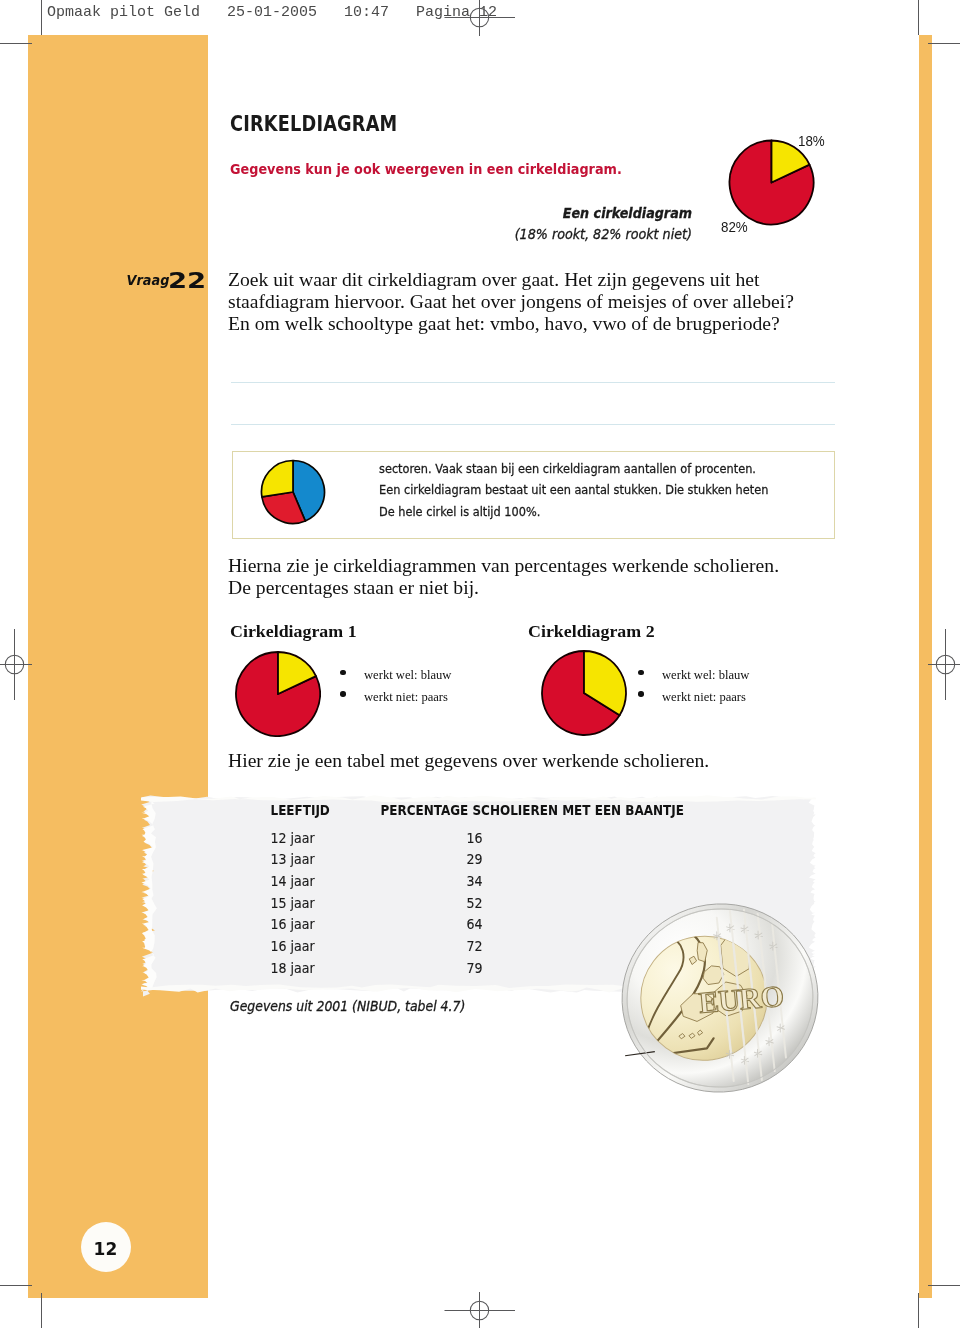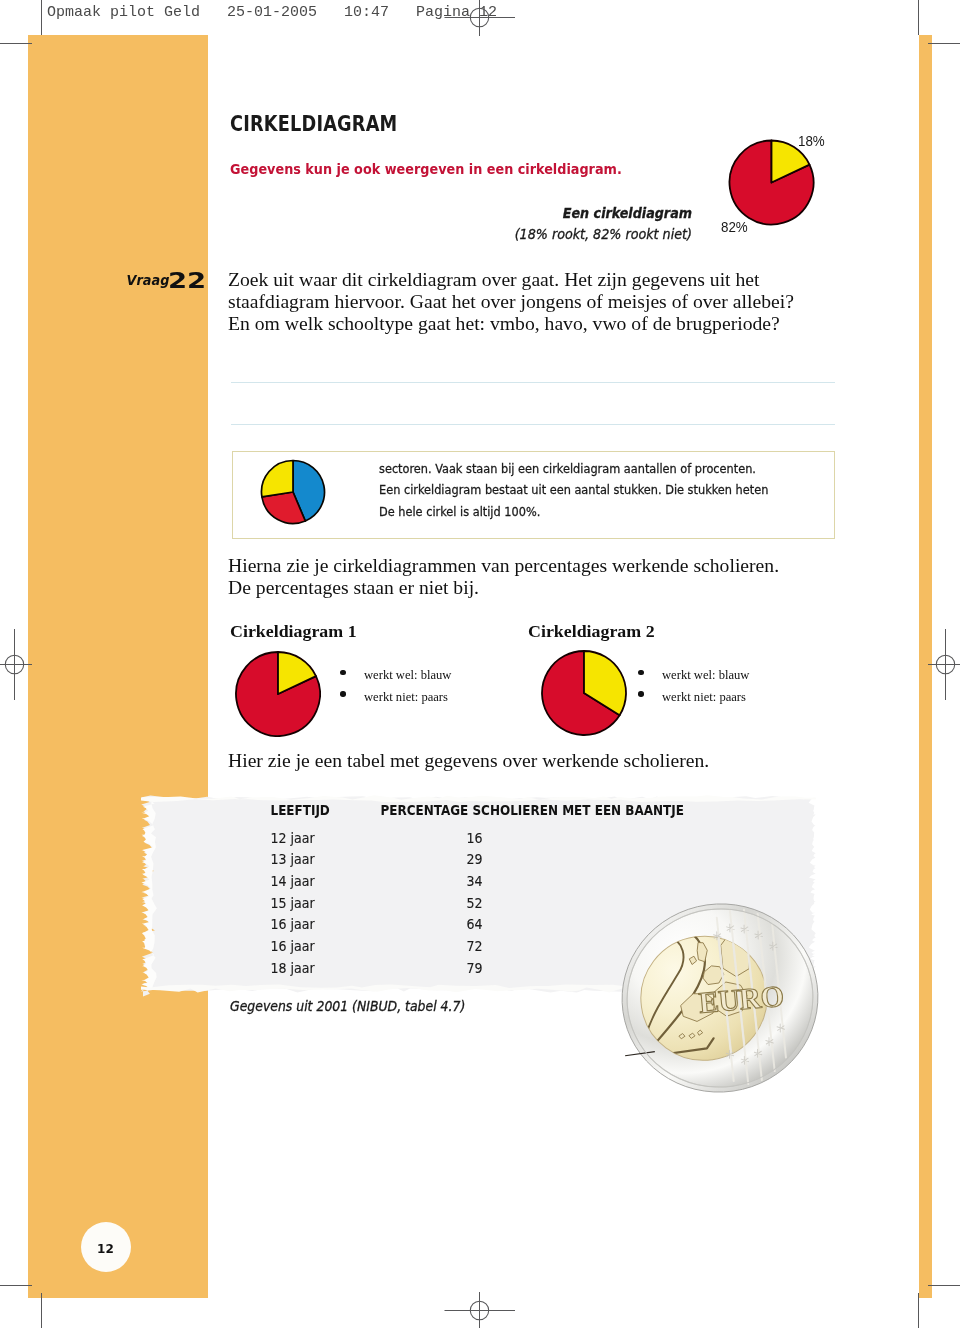--- a/index.html
+++ b/index.html
@@ -14,21 +14,21 @@
   
   .h1{position:absolute;left:230px;top:111.5px;font-size:20.9px;font-weight:700;letter-spacing:0.2px;color:#1a1a1a;font-family:"DejaVu Sans",sans-serif;font-stretch:condensed;transform:scaleX(0.943);transform-origin:0 0;white-space:nowrap;}
   .h2{position:absolute;left:230px;top:160px;font-size:14.65px;font-weight:700;color:#c31236;font-family:"DejaVu Sans",sans-serif;font-stretch:condensed;transform:scaleX(0.973);transform-origin:0 0;white-space:nowrap;}
   .cap{position:absolute;font-style:italic;font-weight:400;font-size:14.15px;color:#1a1a1a;font-family:"DejaVu Sans",sans-serif;font-stretch:condensed;text-align:right;white-space:nowrap;-webkit-text-stroke:0.3px #1a1a1a;}
   .body{font-family:"Liberation Serif","DejaVu Serif",serif;font-size:18.3px;color:#111;line-height:22.1px;white-space:nowrap;transform:scaleX(1.075);transform-origin:0 0;}
   .vraag{position:absolute;font-family:"DejaVu Sans",sans-serif;font-style:italic;font-weight:700;color:#111;}
   .rule{position:absolute;height:1px;background:#d3e6ec;}
   .infobox{position:absolute;left:232px;top:451px;width:603px;height:88px;border:1px solid #ddd6a8;box-sizing:border-box;}
   .infotxt{position:absolute;font-family:"DejaVu Sans",sans-serif;font-stretch:condensed;font-size:12.6px;font-weight:400;color:#1a1a1a;line-height:21.4px;white-space:nowrap;-webkit-text-stroke:0.26px #1a1a1a;}
   .pagenum{position:absolute;left:80.5px;top:1222px;width:50px;height:50px;border-radius:50%;background:#fdfcf8;}
-  .pagenum span{position:absolute;left:0;top:0;width:50px;height:50px;line-height:54px;text-align:center;font-family:"DejaVu Sans",sans-serif;font-size:12px;font-weight:700;color:#111;letter-spacing:0.2px;}
+  .pagenum span{position:absolute;left:0;top:0;width:50px;height:50px;line-height:54px;text-align:center;font-family:"DejaVu Sans",sans-serif;font-size:17px;font-weight:700;color:#111;letter-spacing:0.2px;}
   .pct{position:absolute;font-family:"Liberation Sans",sans-serif;font-size:15.2px;color:#1a1a1a;white-space:nowrap;transform:scaleX(0.88);transform-origin:0 0;}
   .ctitle{position:absolute;font-family:"Liberation Serif","DejaVu Serif",serif;font-weight:700;font-size:17.2px;color:#111;white-space:nowrap;transform:scaleX(1.04);transform-origin:0 0;}
   .legend{position:absolute;font-family:"Liberation Serif","DejaVu Serif",serif;font-size:12px;color:#111;white-space:nowrap;}
   .legend .li{display:flex;align-items:baseline;height:21.5px;}
   .legend .li span:last-child{display:inline-block;transform:scaleX(1.05);transform-origin:0 0;}
   .legend .bul{display:inline-block;width:5.5px;height:5.5px;border-radius:50%;background:#111;margin-right:18.5px;position:relative;top:-4px;flex:0 0 auto;}
   .tbl{position:absolute;left:270.5px;top:803px;font-family:"DejaVu Sans",sans-serif;}
   .th1,.th2{position:absolute;font-size:13.35px;font-weight:700;color:#111;letter-spacing:0px;white-space:nowrap;font-stretch:condensed;}
   .th1{left:0;top:0;}
   .th2{left:110px;top:0;}

